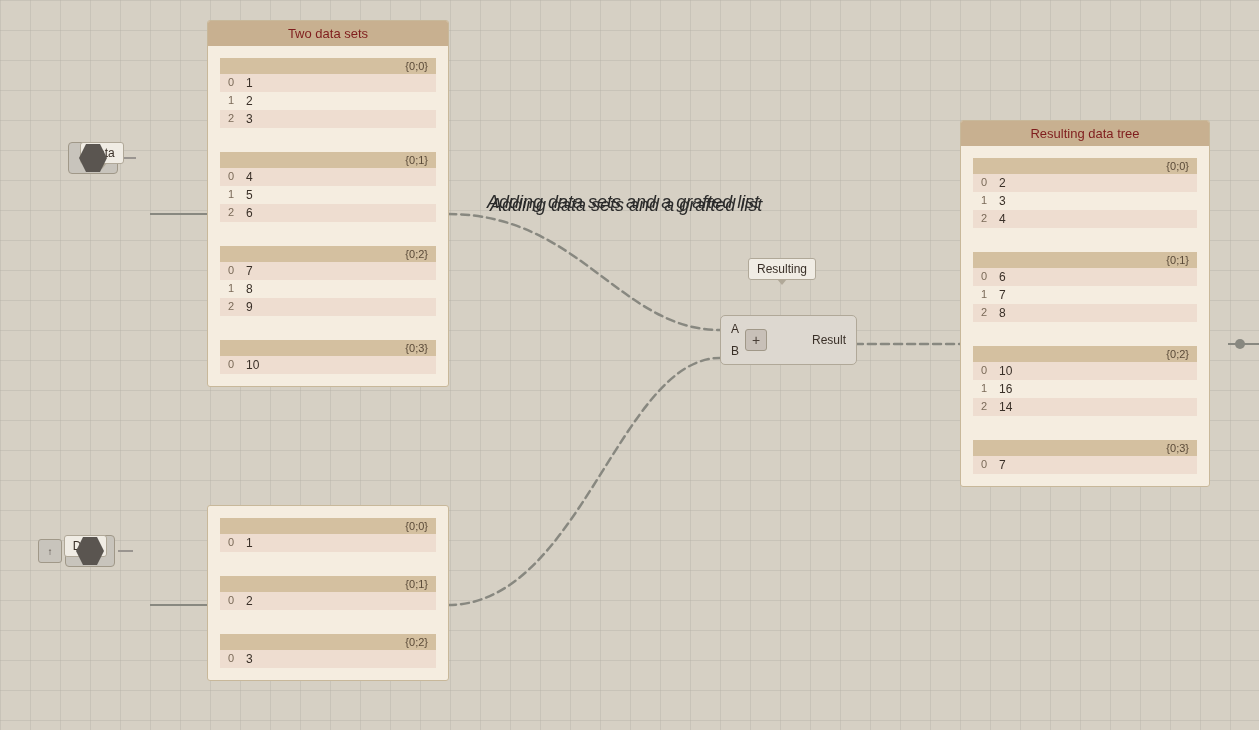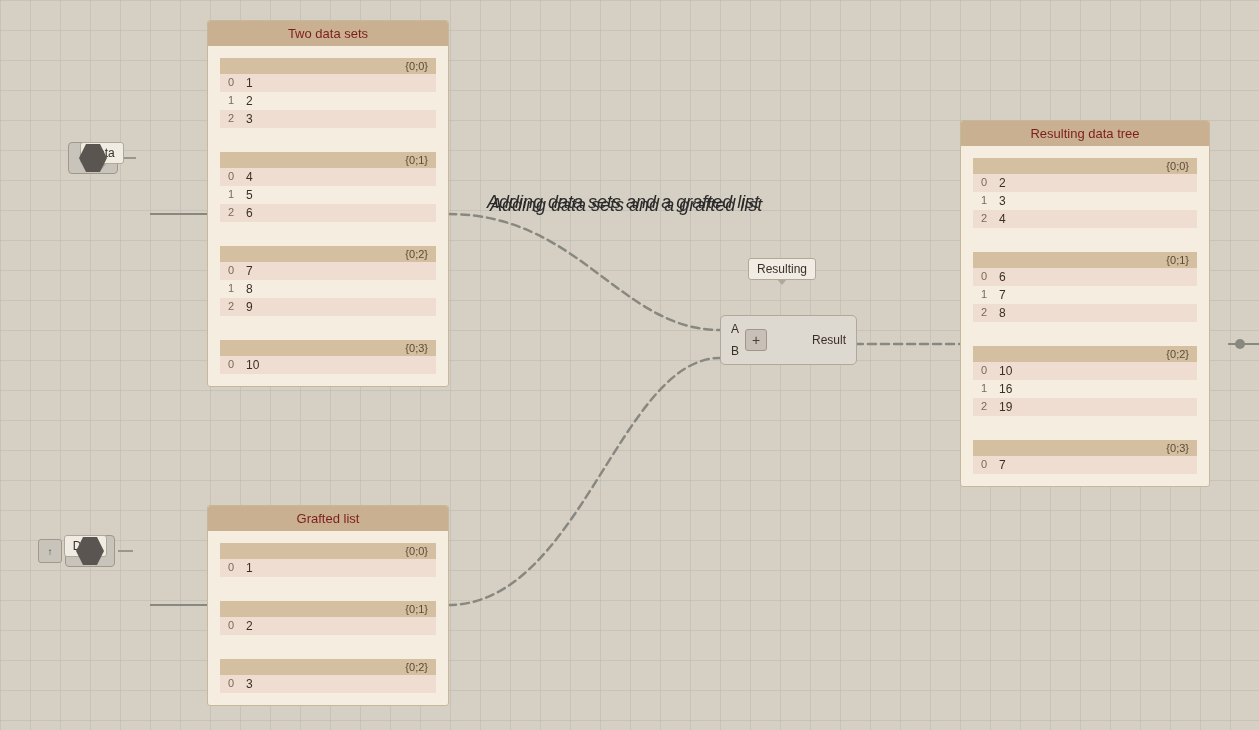--- a/index.html
+++ b/index.html
@@ -294,21 +294,20 @@
     <div style="display:flex; align-items:center; gap:3px;">
       <div class="graft-icon">↑</div>
       <div class="node-body">
         <div style="width:28px; height:28px; background:#5a5550; clip-path: polygon(25% 0%, 75% 0%, 100% 50%, 75% 100%, 25% 100%, 0% 50%);"></div>
       </div>
       <div class="connector-line"></div>
     </div>
   </div>
 
   <div class="data-panel" style="left: 207px; top: 505px; width: 242px;">
-    <div class="panel-title">Grafted list</div>
 
     <div class="row-group">
       <div class="branch-header">{0;0}</div>
       <div class="data-row">
         <span class="row-idx">0</span>
         <span class="row-val">1</span>
       </div>
     </div>
 
     <div class="row-group">
@@ -379,21 +378,21 @@
       <div class="data-row">
         <span class="row-idx">0</span>
         <span class="row-val">10</span>
       </div>
       <div class="data-row">
         <span class="row-idx">1</span>
         <span class="row-val">16</span>
       </div>
       <div class="data-row">
         <span class="row-idx">2</span>
-        <span class="row-val">19</span>
+        <span class="row-val">14</span>
       </div>
     </div>
 
     <div class="row-group">
       <div class="branch-header">{0;3}</div>
       <div class="data-row">
         <span class="row-idx">0</span>
         <span class="row-val">7</span>
       </div>
     </div>

